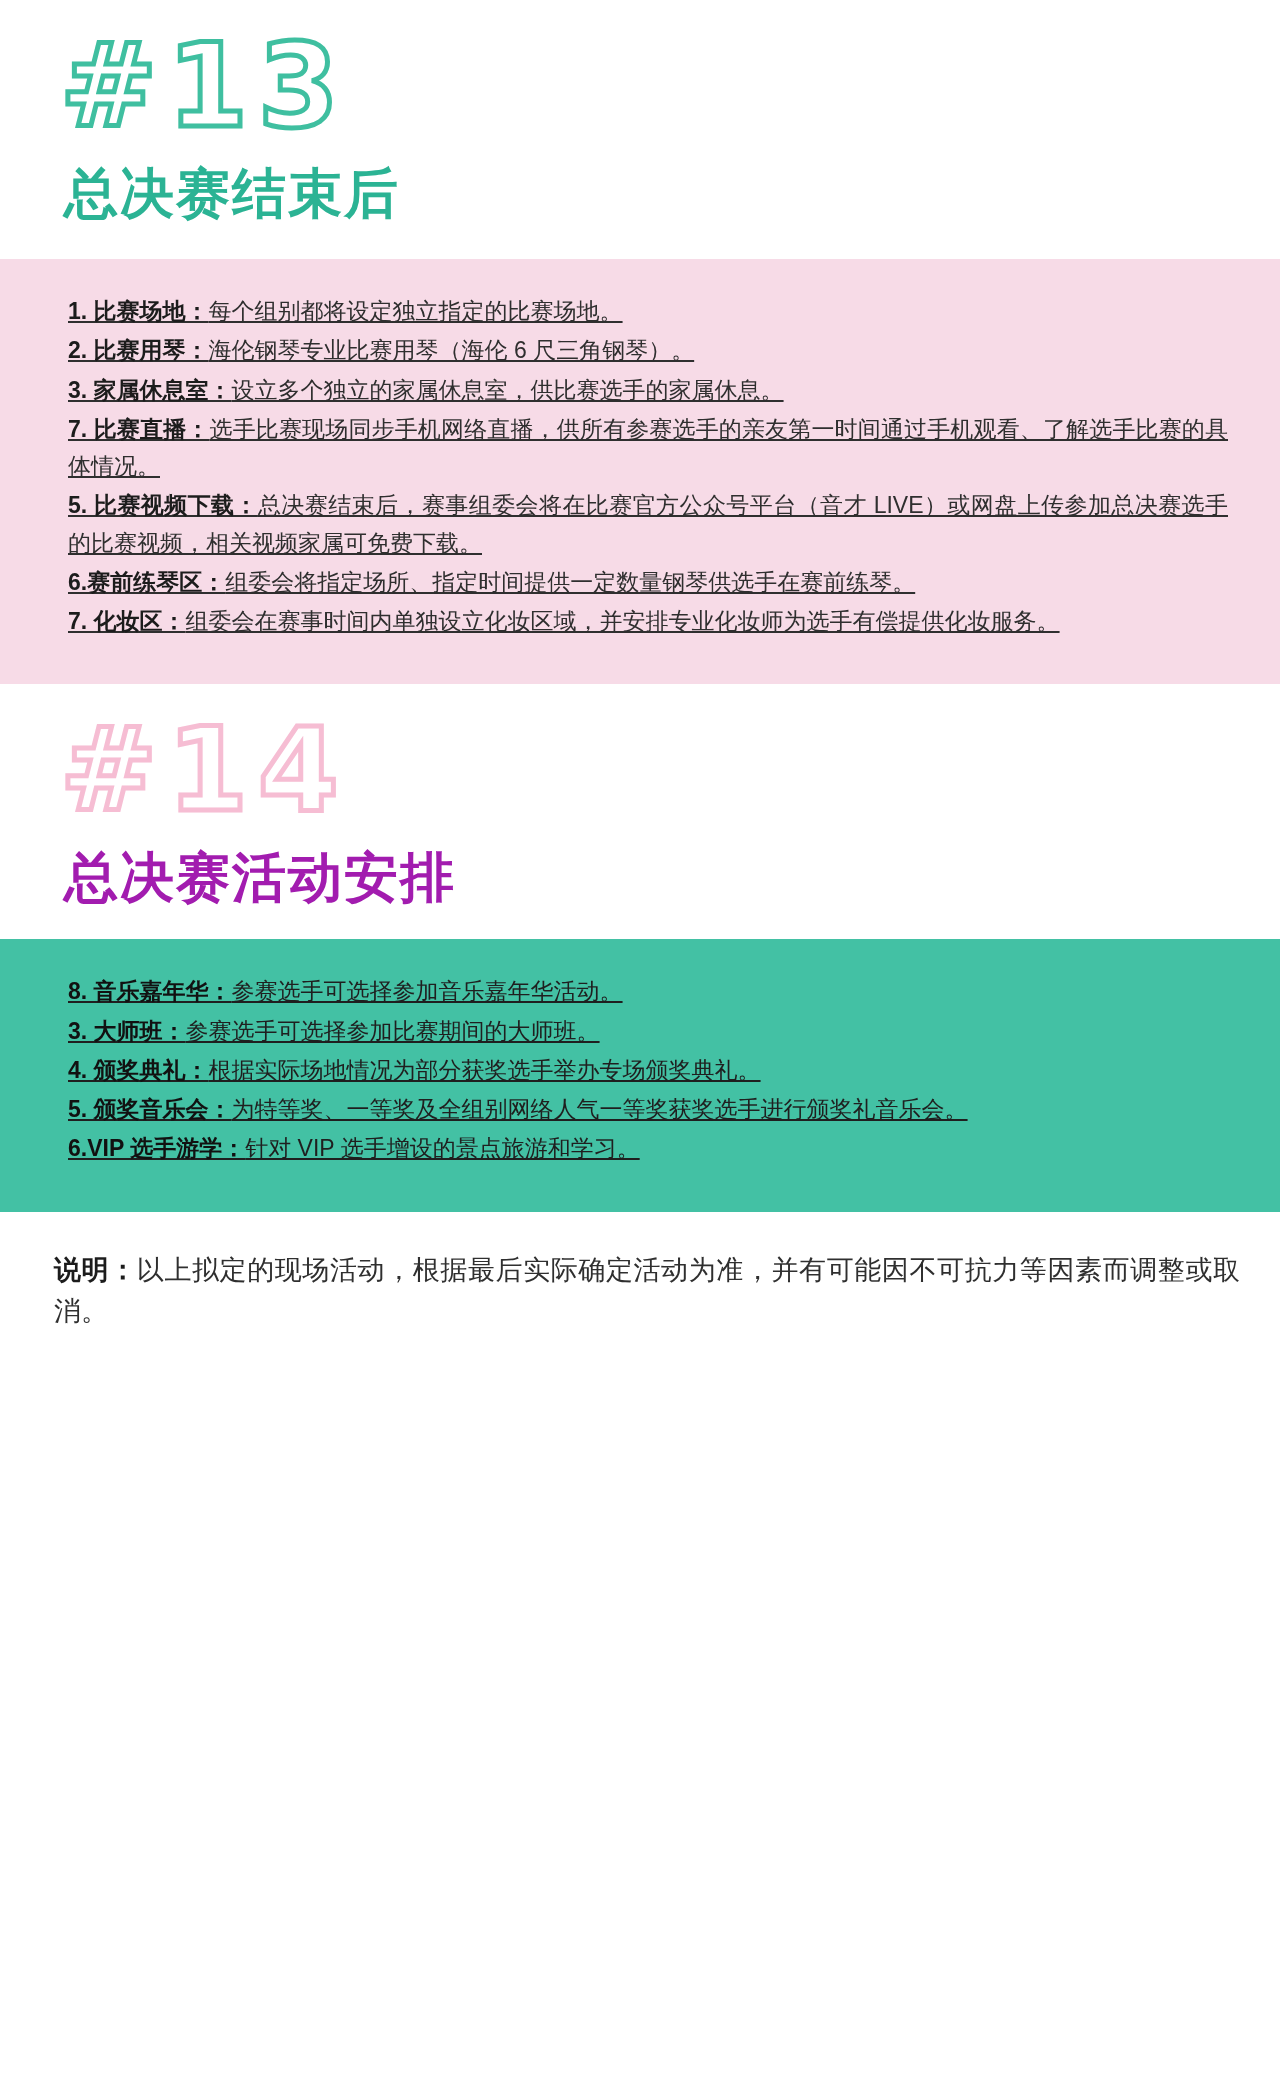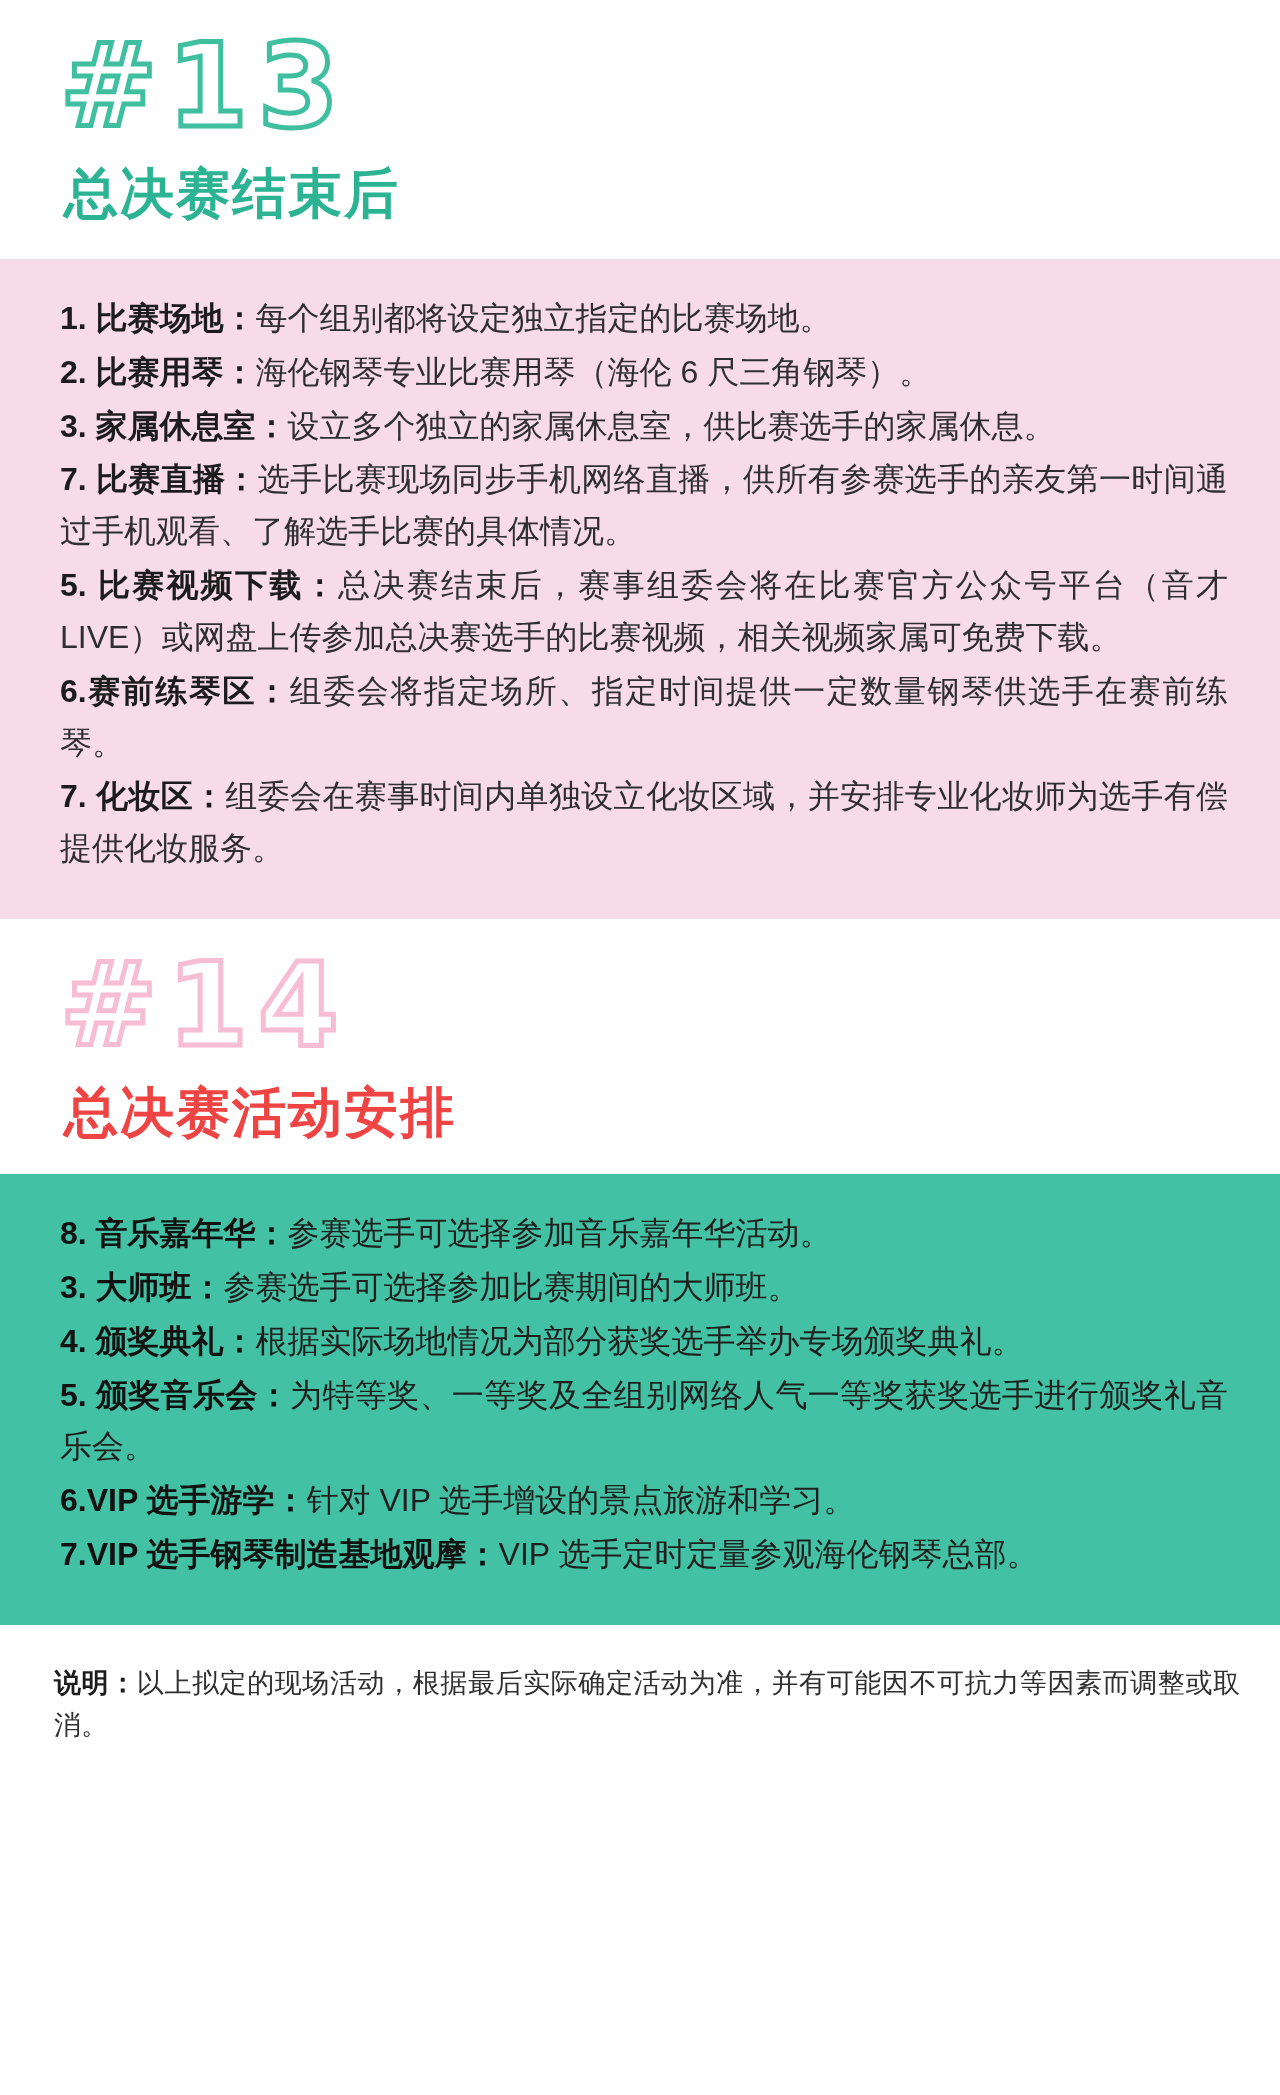--- a/index.html
+++ b/index.html
@@ -42,41 +42,42 @@
   }
   .sec-title {
     font-family: "DejaVu Sans", sans-serif;
     font-size: 54px;
     font-weight: 800;
     letter-spacing: 2px;
     margin: 14px 0 0 4px;
     color: #2bb394;
   }
   .sec-title.pink {
-    color: #ef4444;
+    color: #a21caf;
   }
 
   .band {
     padding: 34px 52px 42px 52px;
   }
   .band-pink {
     background: #f7dbe7;
     margin-top: 28px;
   }
   .band-green {
     background: #43c1a4;
     margin-top: 24px;
   }
 
   .item {
-    font-size: 32px;
+    font-size: 23px;
     line-height: 1.62;
-    margin: 0 0 2px 8px;
+    margin: 0 0 2px 16px;
     color: #2f2f2f;
     text-align: justify;
+    text-decoration: underline;
   }
   .band-green .item {
     color: #1f1f1f;
   }
   .lead {
     font-weight: 800;
   }
   .band-pink .lead {
     color: #1c1c1c;
   }
@@ -121,20 +122,19 @@
     <div class="big-number pink">#14</div>
     <div class="sec-title pink">总决赛活动安排</div>
   </div>
 
   <div class="band band-green">
     <p class="item"><span class="lead">8. 音乐嘉年华：</span><span>参赛选手可选择参加音乐嘉年华活动。</span></p>
     <p class="item"><span class="lead">3. 大师班：</span><span>参赛选手可选择参加比赛期间的大师班。</span></p>
     <p class="item"><span class="lead">4. 颁奖典礼：</span><span>根据实际场地情况为部分获奖选手举办专场颁奖典礼。</span></p>
     <p class="item"><span class="lead">5.  颁奖音乐会：</span><span>为特等奖、一等奖及全组别网络人气一等奖获奖选手进行颁奖礼音乐会。</span></p>
     <p class="item"><span class="lead">6.VIP 选手游学：</span><span>针对 VIP 选手增设的景点旅游和学习。</span></p>
-    <p class="item"><span class="lead">7.VIP  选手钢琴制造基地观摩：</span><span>VIP 选手定时定量参观海伦钢琴总部。</span></p>
   </div>
 
   <div class="note">
     <span class="lead">说明：</span><span>以上拟定的现场活动，根据最后实际确定活动为准，并有可能因不可抗力等因素而调整或取消。</span>
   </div>
 
 </div>
 
 </body></html>

